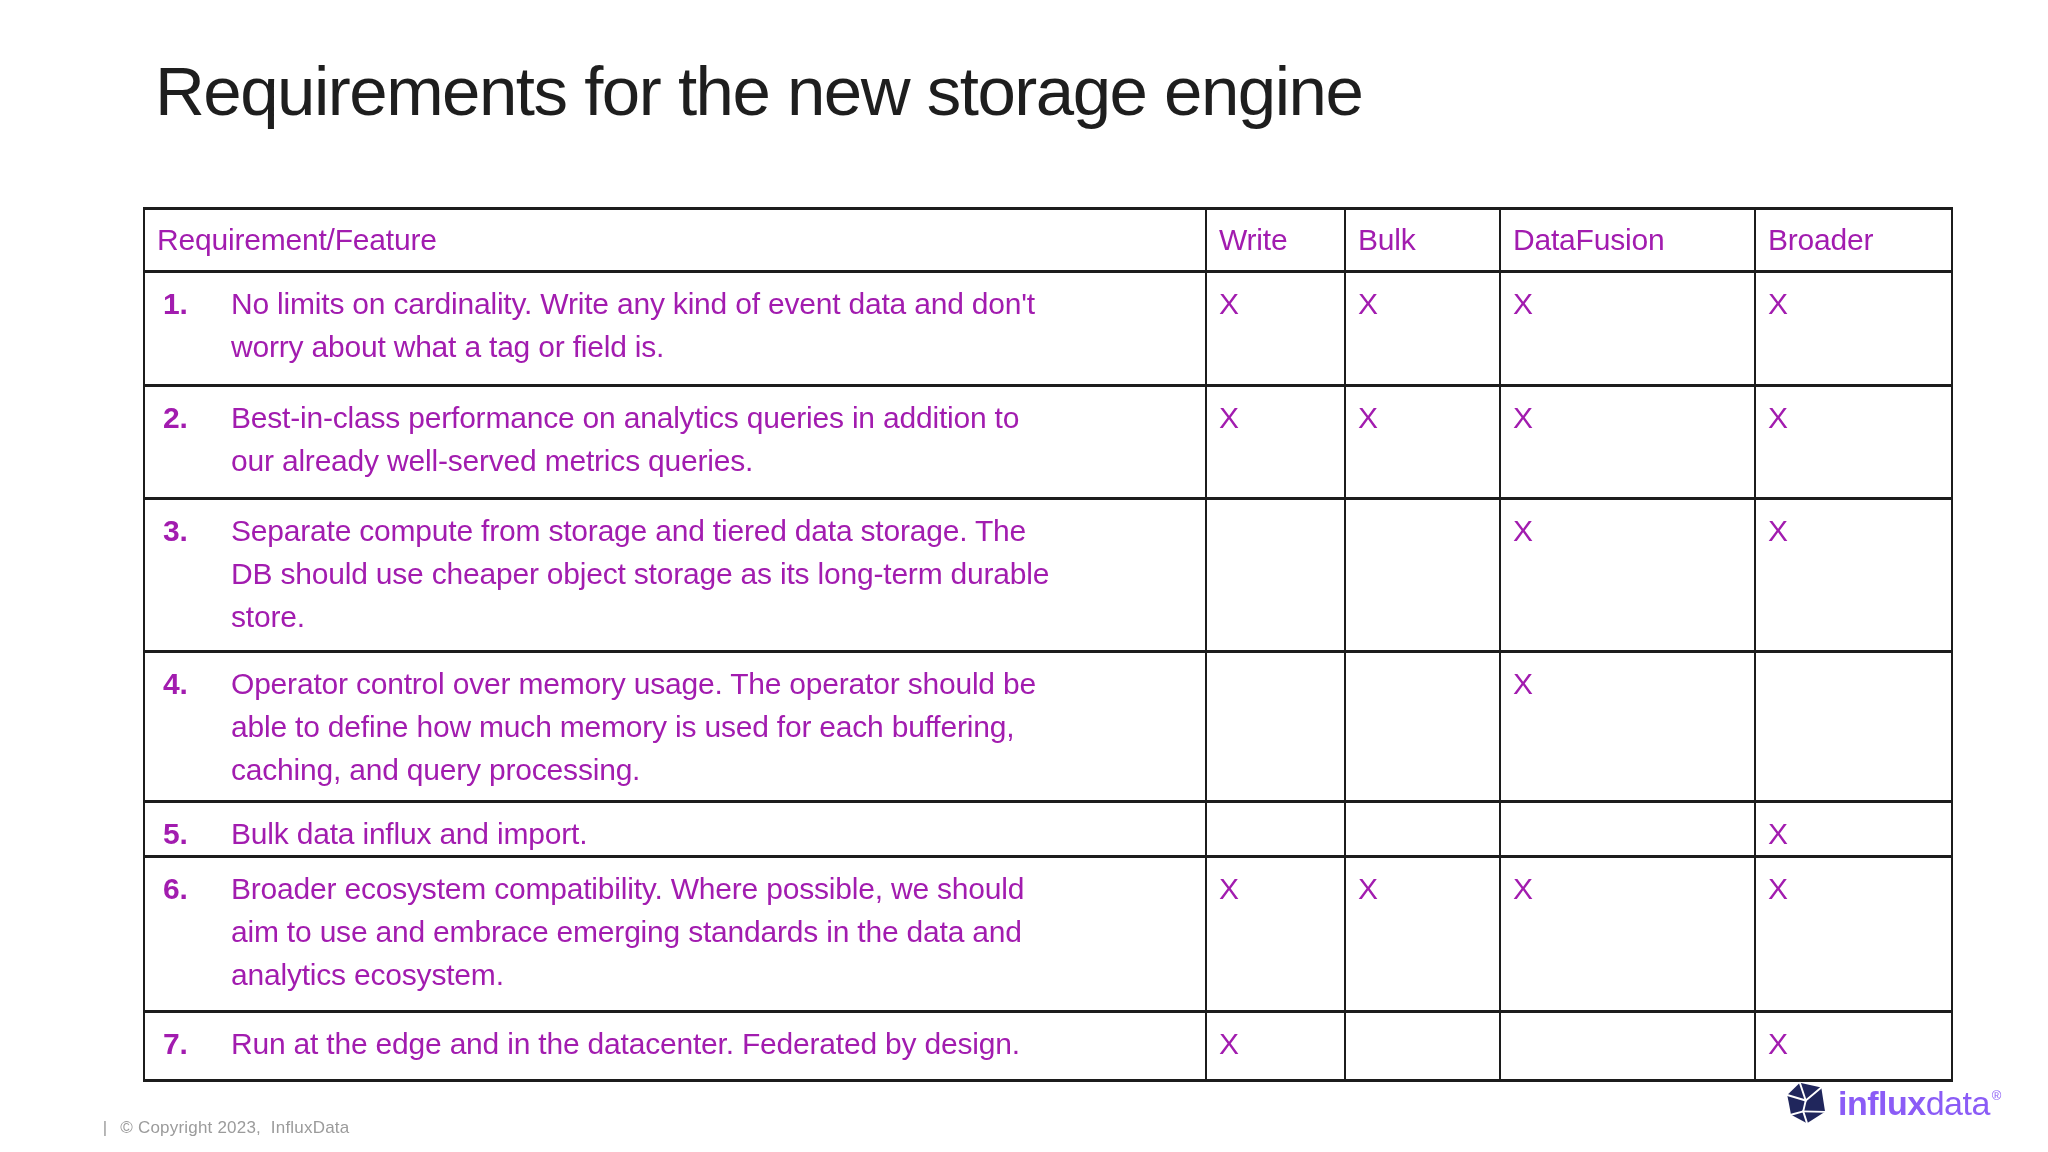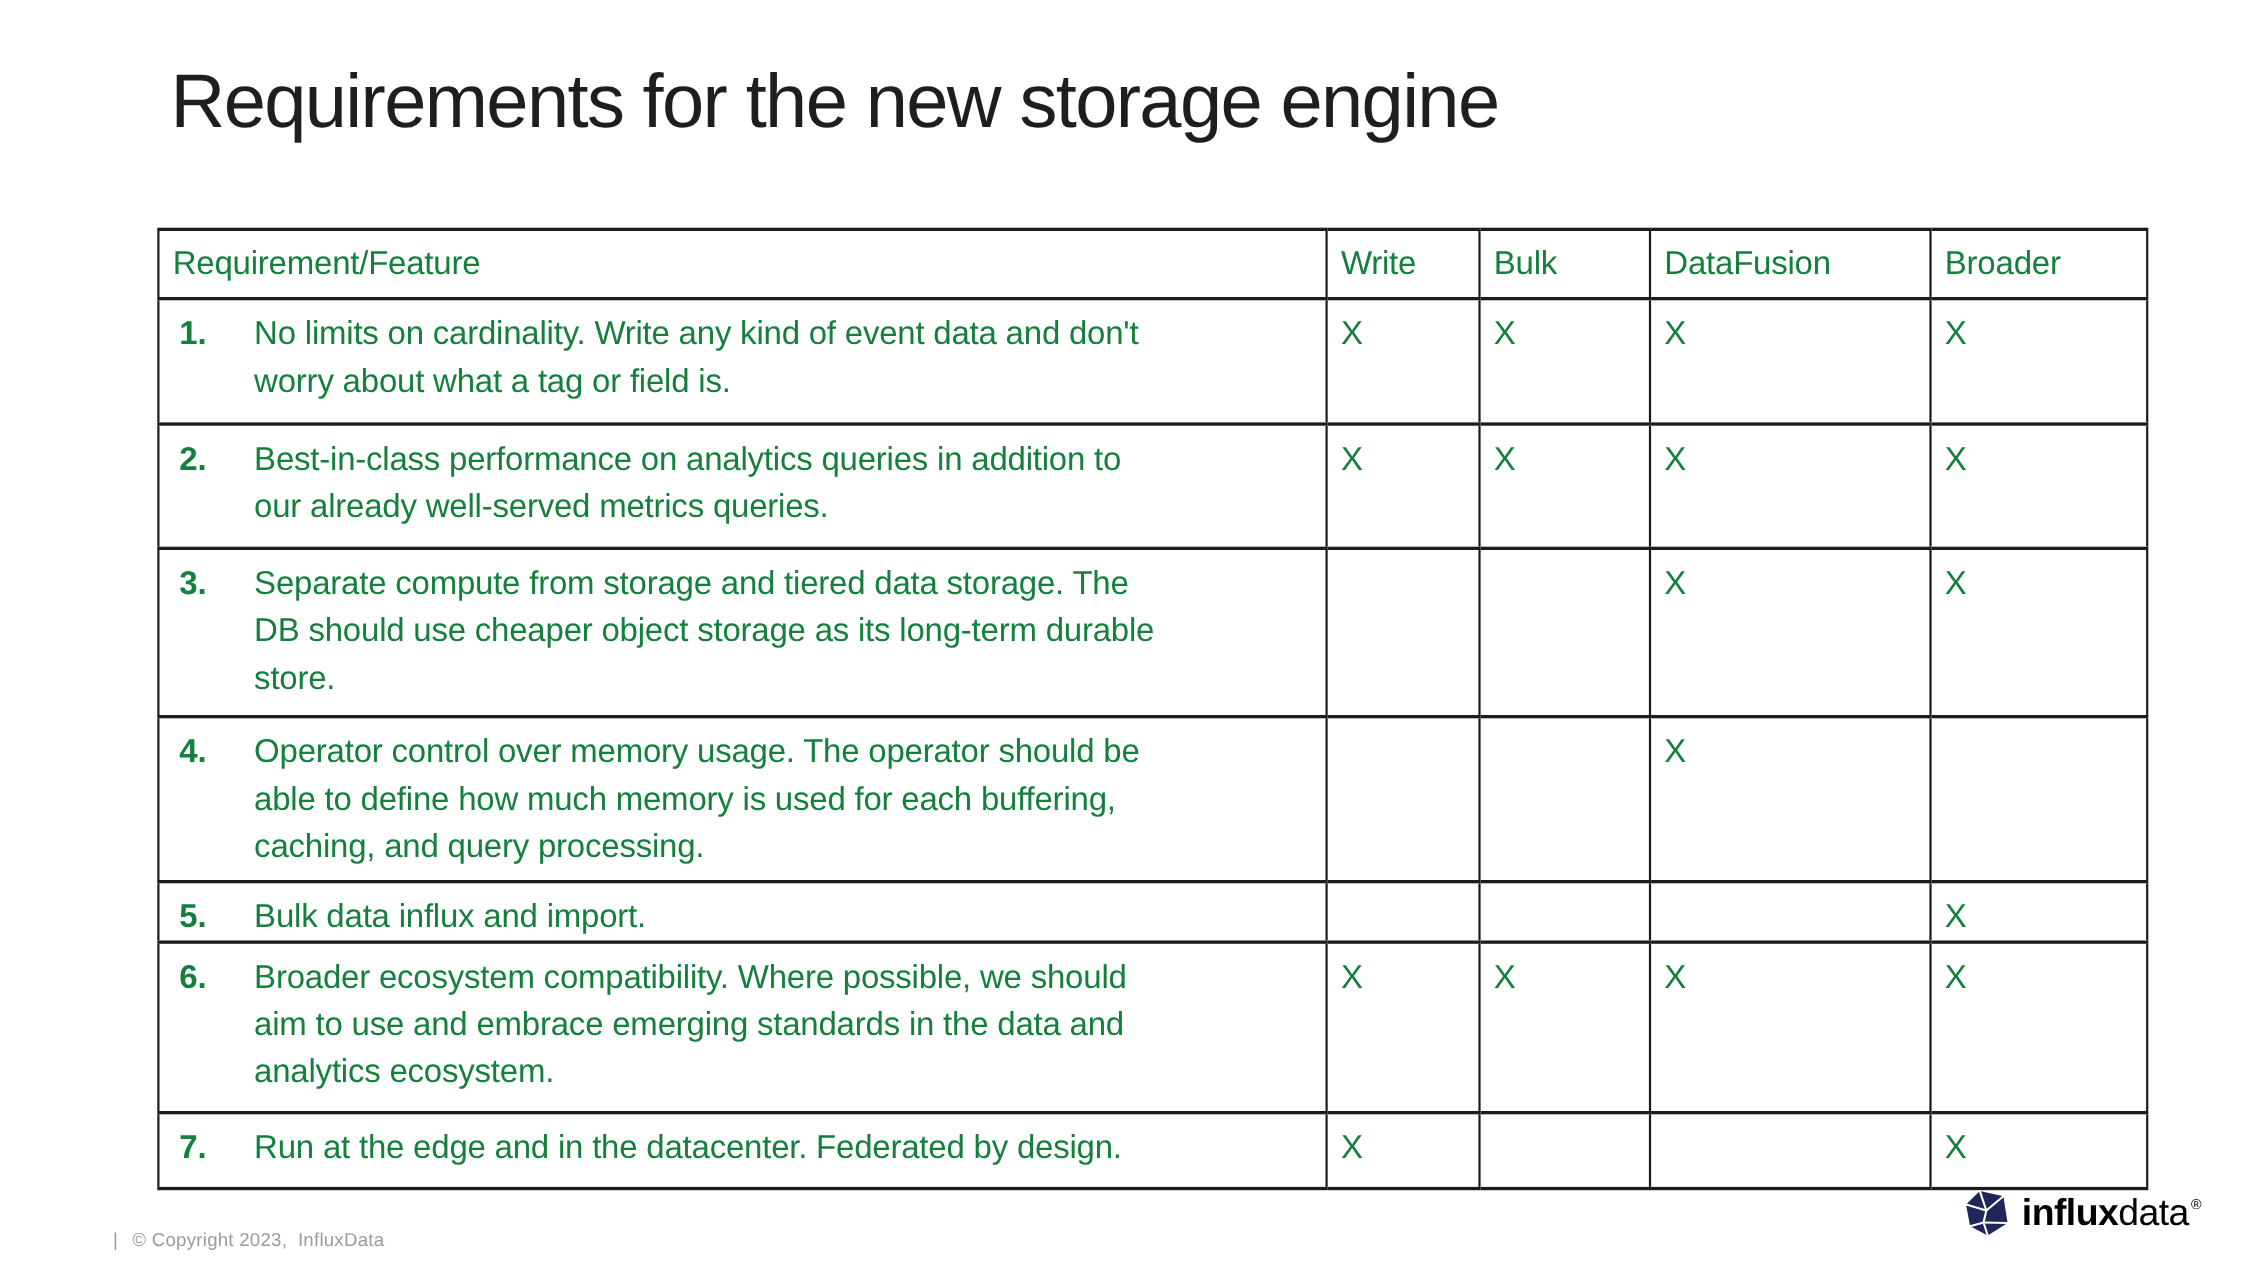--- a/index.html
+++ b/index.html
@@ -33,21 +33,21 @@
     border-collapse: collapse;
     table-layout: fixed;
   }
   .req-table th, .req-table td {
     border-left: 2px solid #1c1c1c;
     border-right: 2px solid #1c1c1c;
     border-top: 3px solid #1c1c1c;
     border-bottom: 3px solid #1c1c1c;
     font-size: 30px;
     font-weight: 400;
-    color: #15803d;
+    color: #a21caf;
     overflow: hidden;
   }
   .req-table thead tr { height: 63px; }
   .req-table th {
     text-align: left;
     vertical-align: middle;
     padding: 0 0 0 12px;
     letter-spacing: -0.2px;
   }
   .req-table tbody tr:nth-child(1) { height: 114px; }
@@ -95,21 +95,21 @@
   .logo {
     position: absolute;
     left: 1786px; top: 1080px;
     display: flex;
     align-items: center;
     gap: 10px;
   }
   .logo-icon { display: block; }
   .brand {
     font-size: 34px;
-    color: #000000;
+    color: #8b5cf6;
     letter-spacing: -0.5px;
     white-space: nowrap;
     line-height: 1;
   }
   .brand .bold  { font-weight: 700; }
   .brand .light { font-weight: 400; }
   .brand .reg {
     font-size: 13px;
     position: relative;
     top: -15px;

